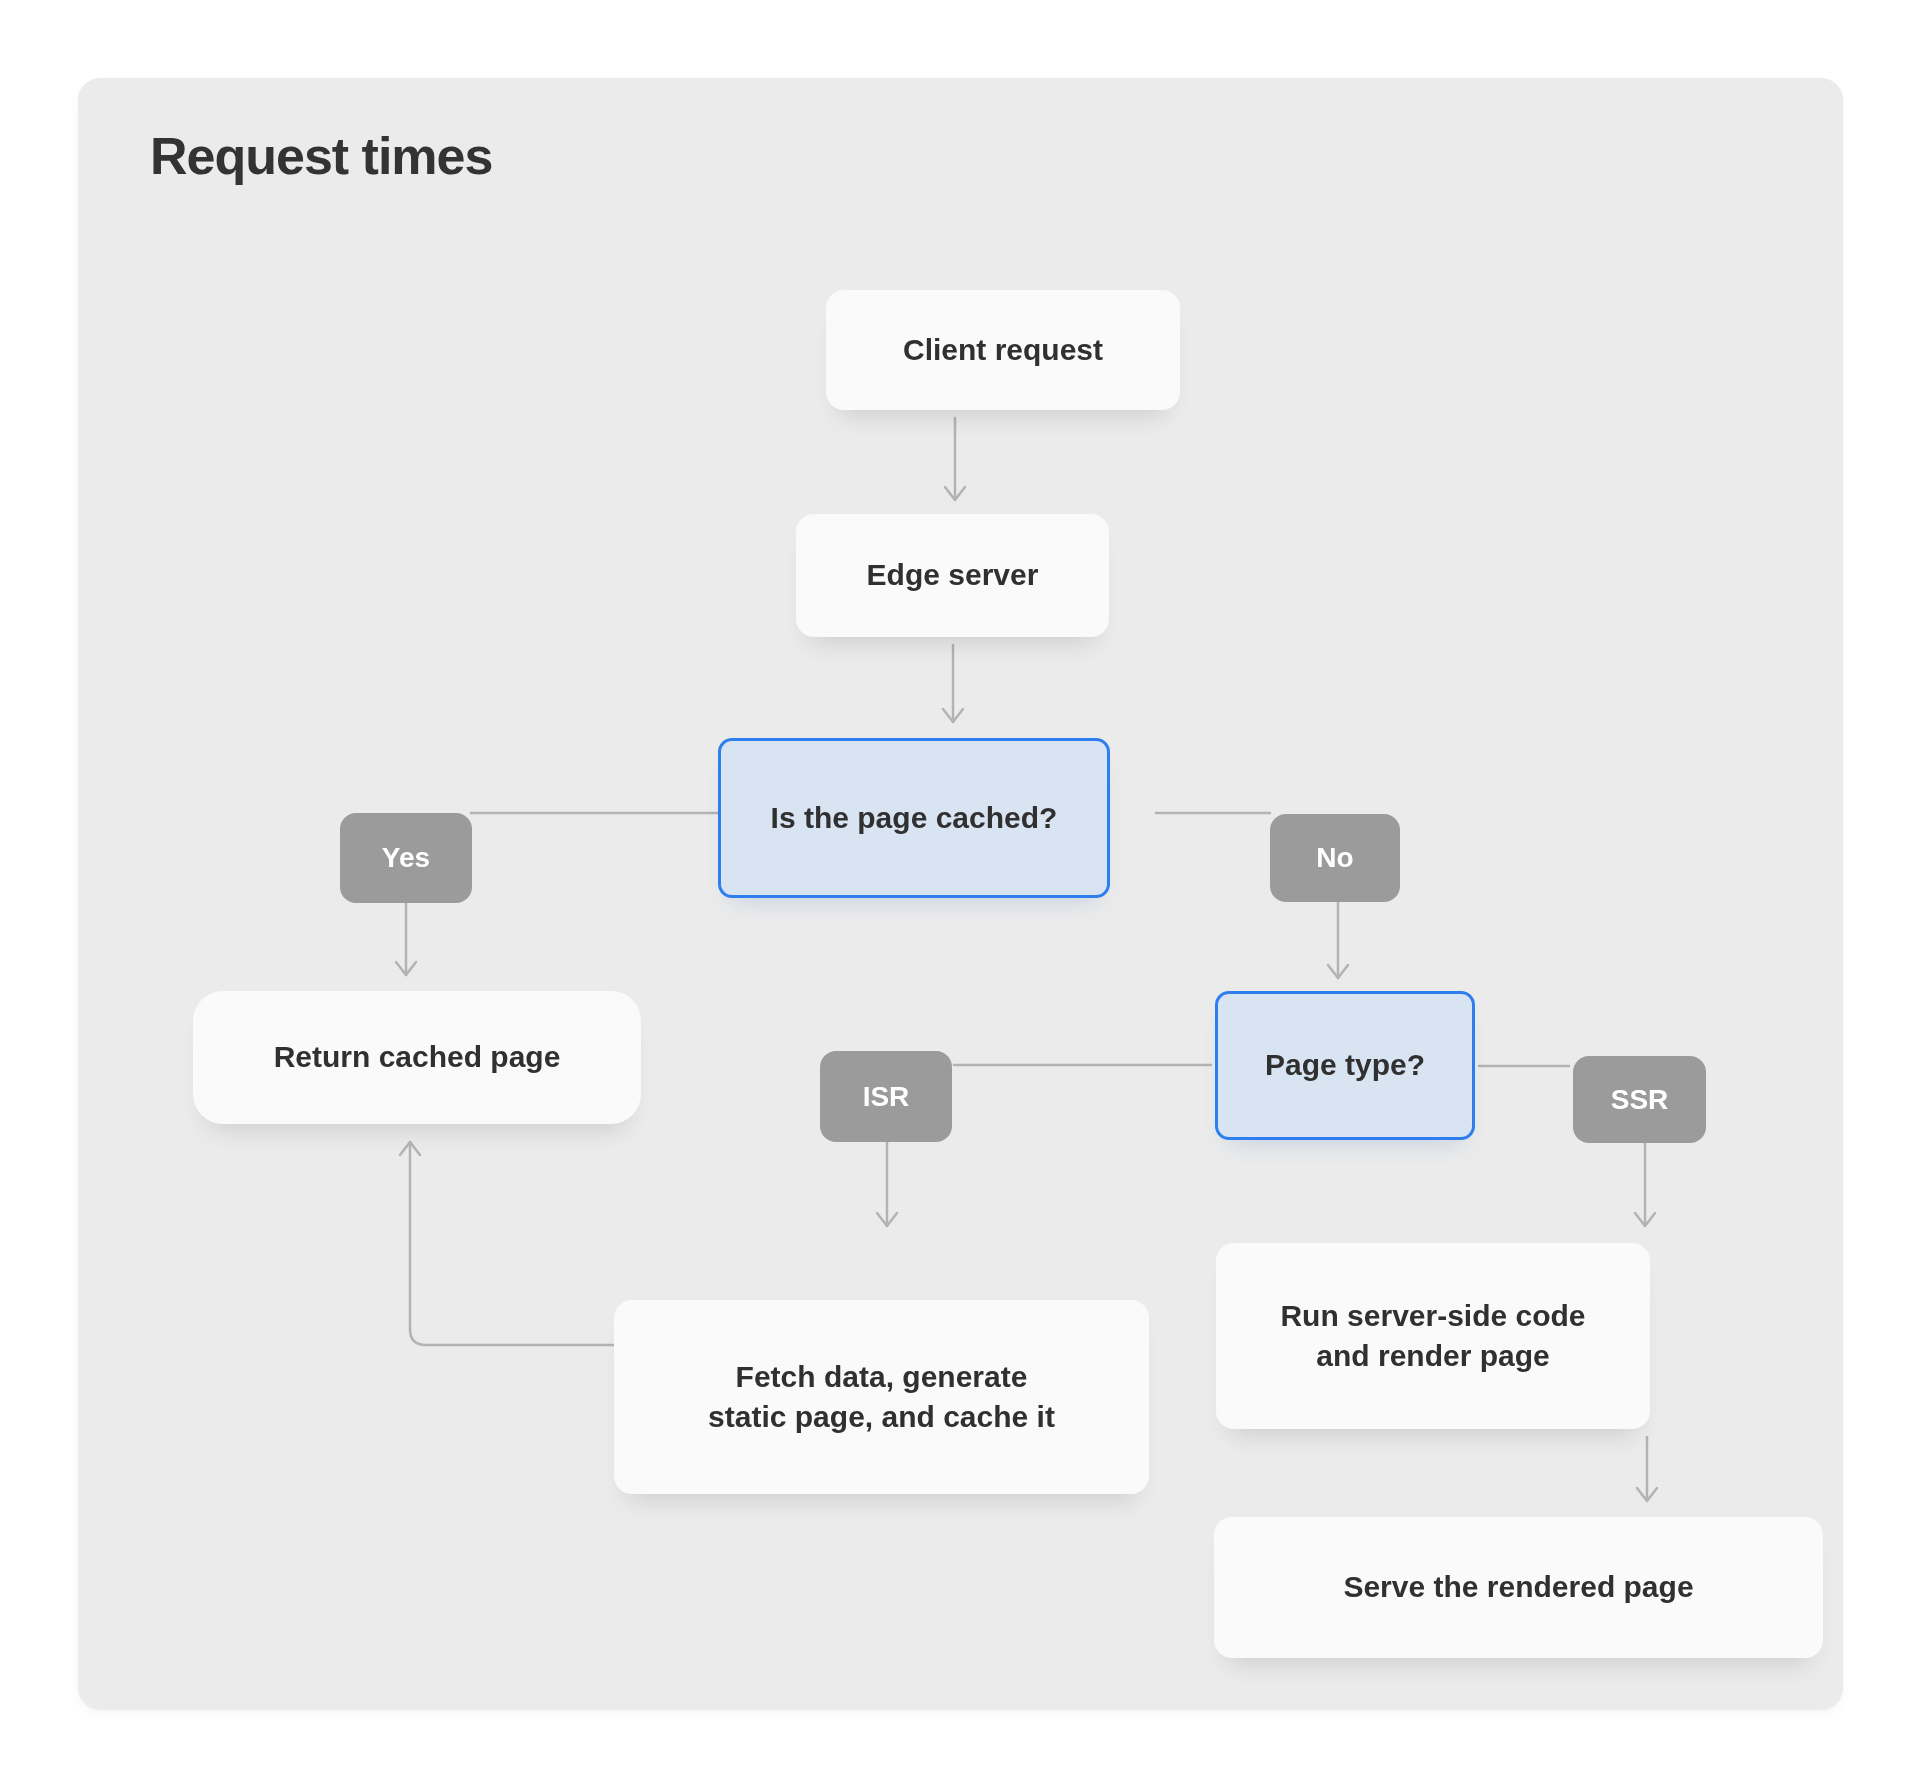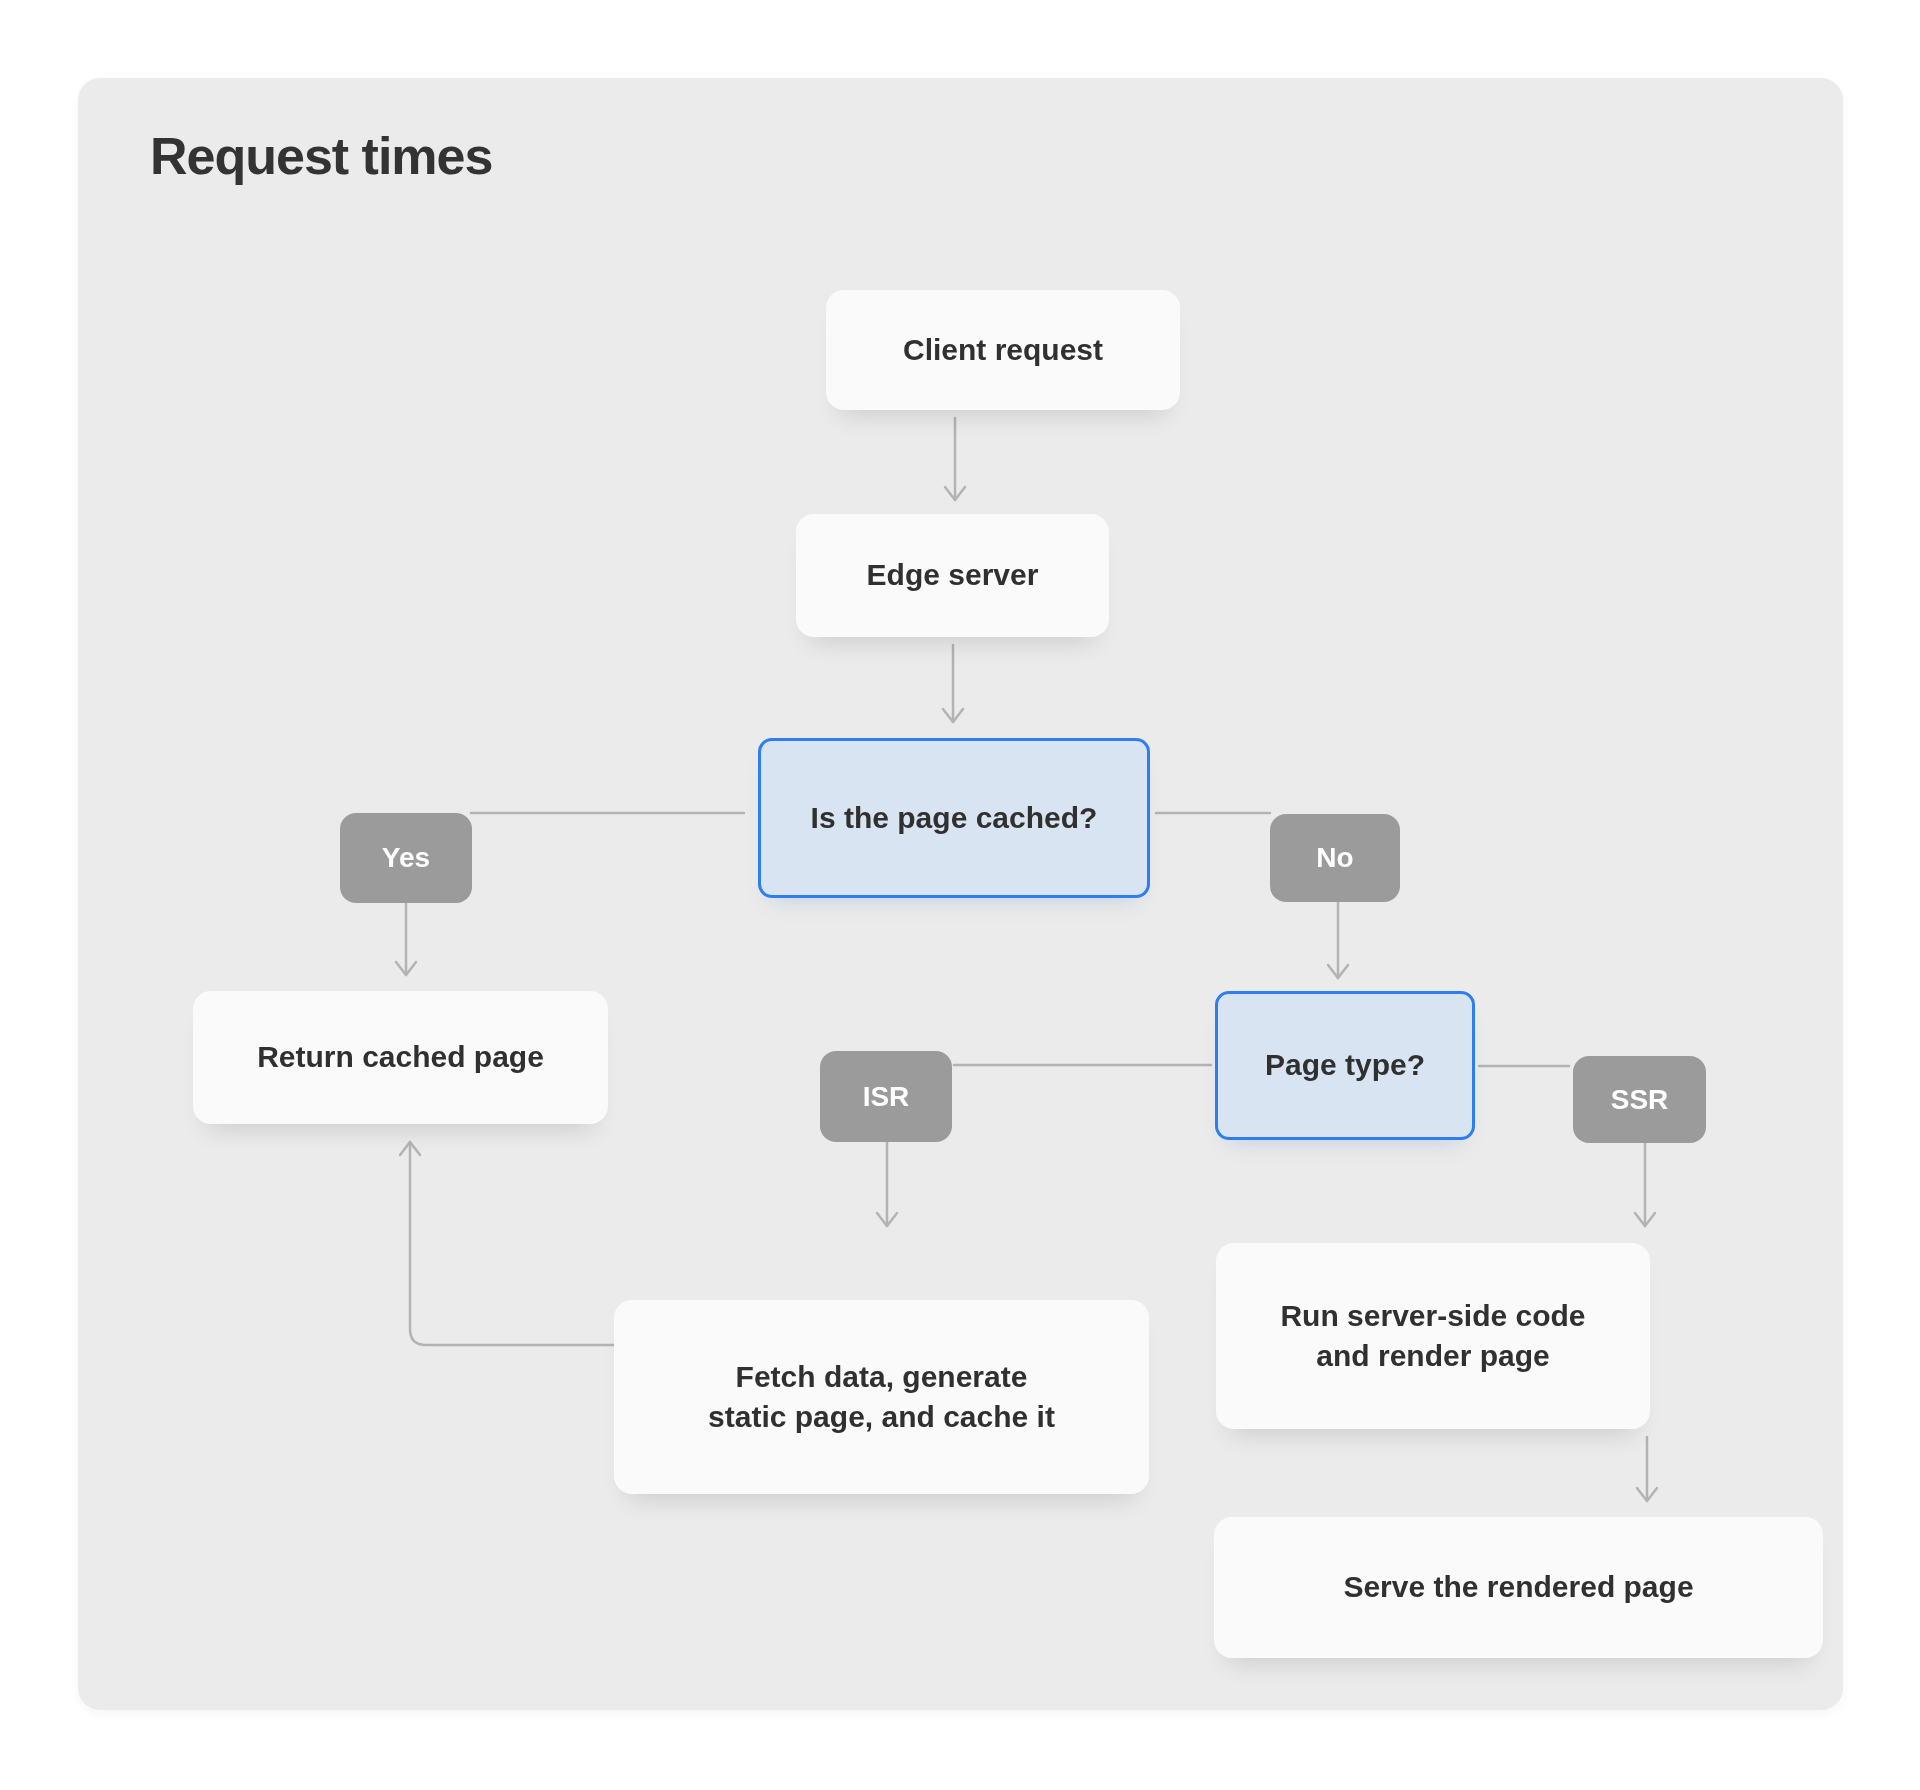--- a/index.html
+++ b/index.html
@@ -67,24 +67,24 @@
     background: #9b9b9b;
     color: #ffffff;
     border-radius: 16px;
     font-size: 28px;
     margin-top: 33px;
   }
 
   
   #node-client  { left: 778px;  top: 290px;  width: 354px; height: 120px; margin-left: 48px; }
   #node-edge    { left: 796px;  top: 514px;  width: 313px; height: 123px; }
-  #node-cached  { left: 758px;  top: 738px;  width: 392px; height: 160px; }
+  #node-cached  { left: 718px;  top: 738px;  width: 392px; height: 160px; }
   #node-yes     { left: 340px;  top: 780px;  width: 132px; height: 90px;  }
   #node-no      { left: 1270px; top: 781px;  width: 130px; height: 88px;  }
-  #node-return  { left: 193px;  top: 991px;  width: 415px; height: 133px; }
+  #node-return  { left: 193px;  top: 991px;  width: 448px; height: 133px; border-radius: 30px; }
   #node-ptype   { left: 1215px; top: 991px;  width: 260px; height: 149px; }
   #node-isr     { left: 820px;  top: 1018px; width: 132px; height: 91px;  }
   #node-ssr     { left: 1573px; top: 1023px; width: 133px; height: 87px;  }
   #node-fetch   { left: 614px;  top: 1300px; width: 535px; height: 194px; border-radius: 18px; }
   #node-run     { left: 1216px; top: 1243px; width: 434px; height: 186px; }
   #node-serve   { left: 1214px; top: 1517px; width: 609px; height: 141px; }
 </style>
 </head>
 <body>
 

